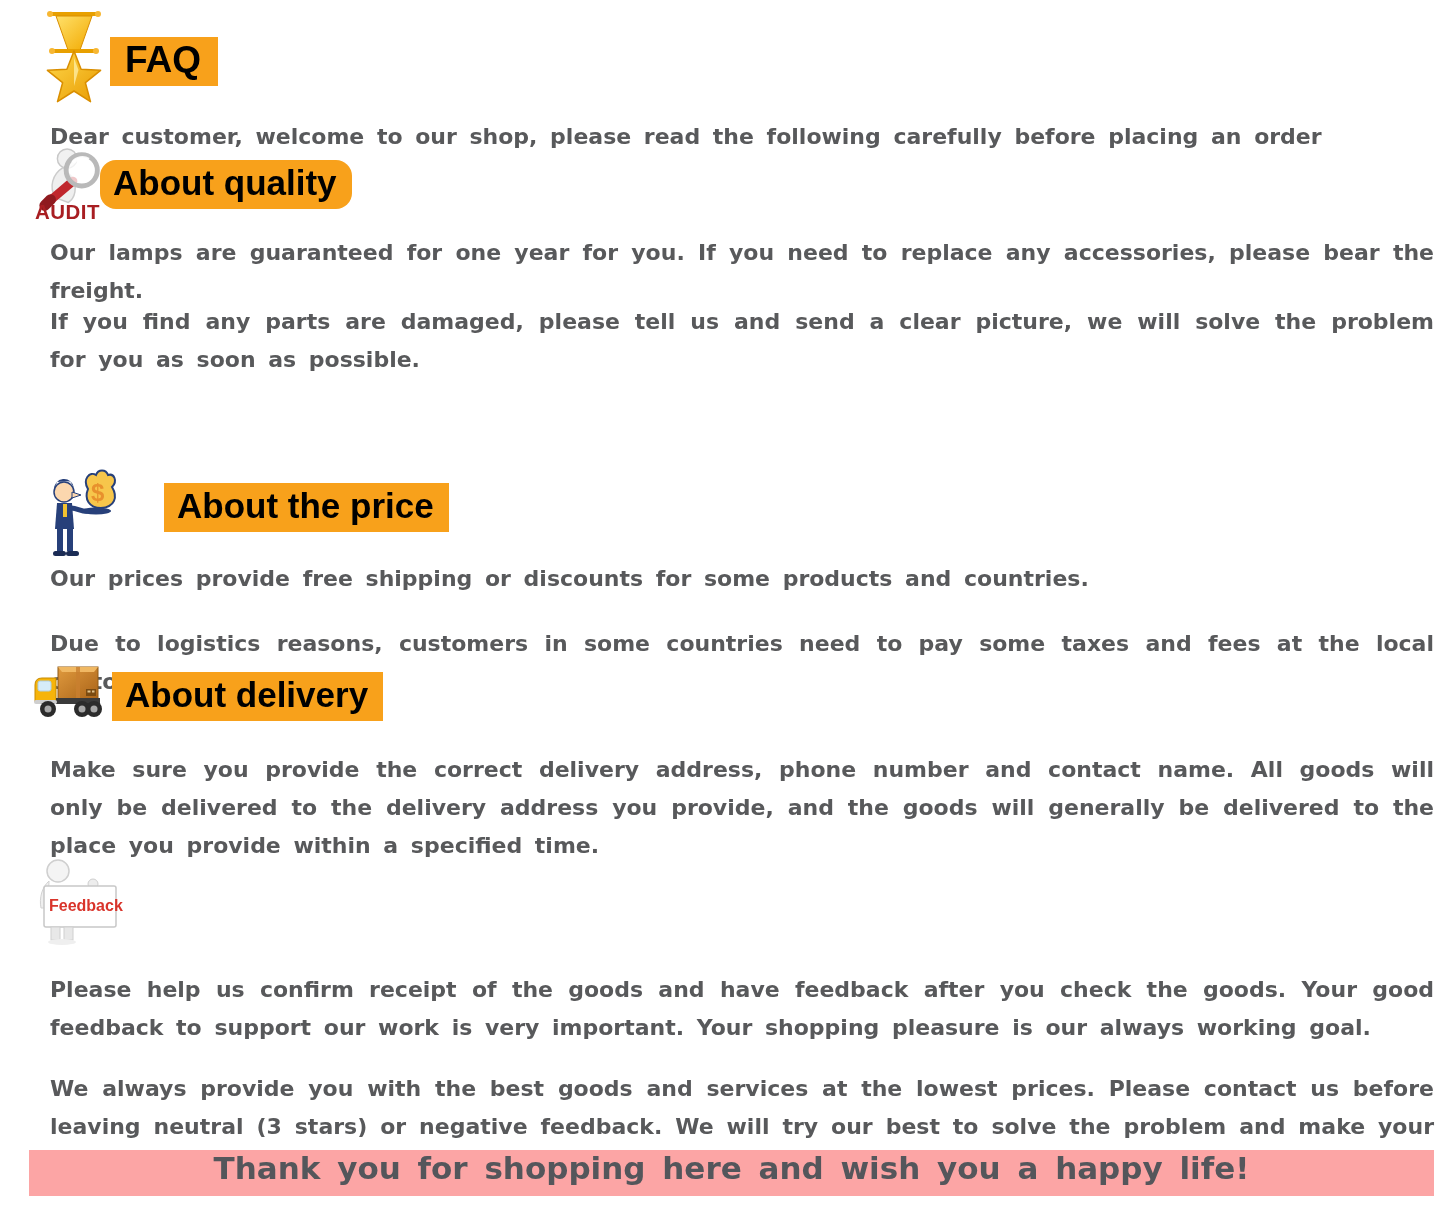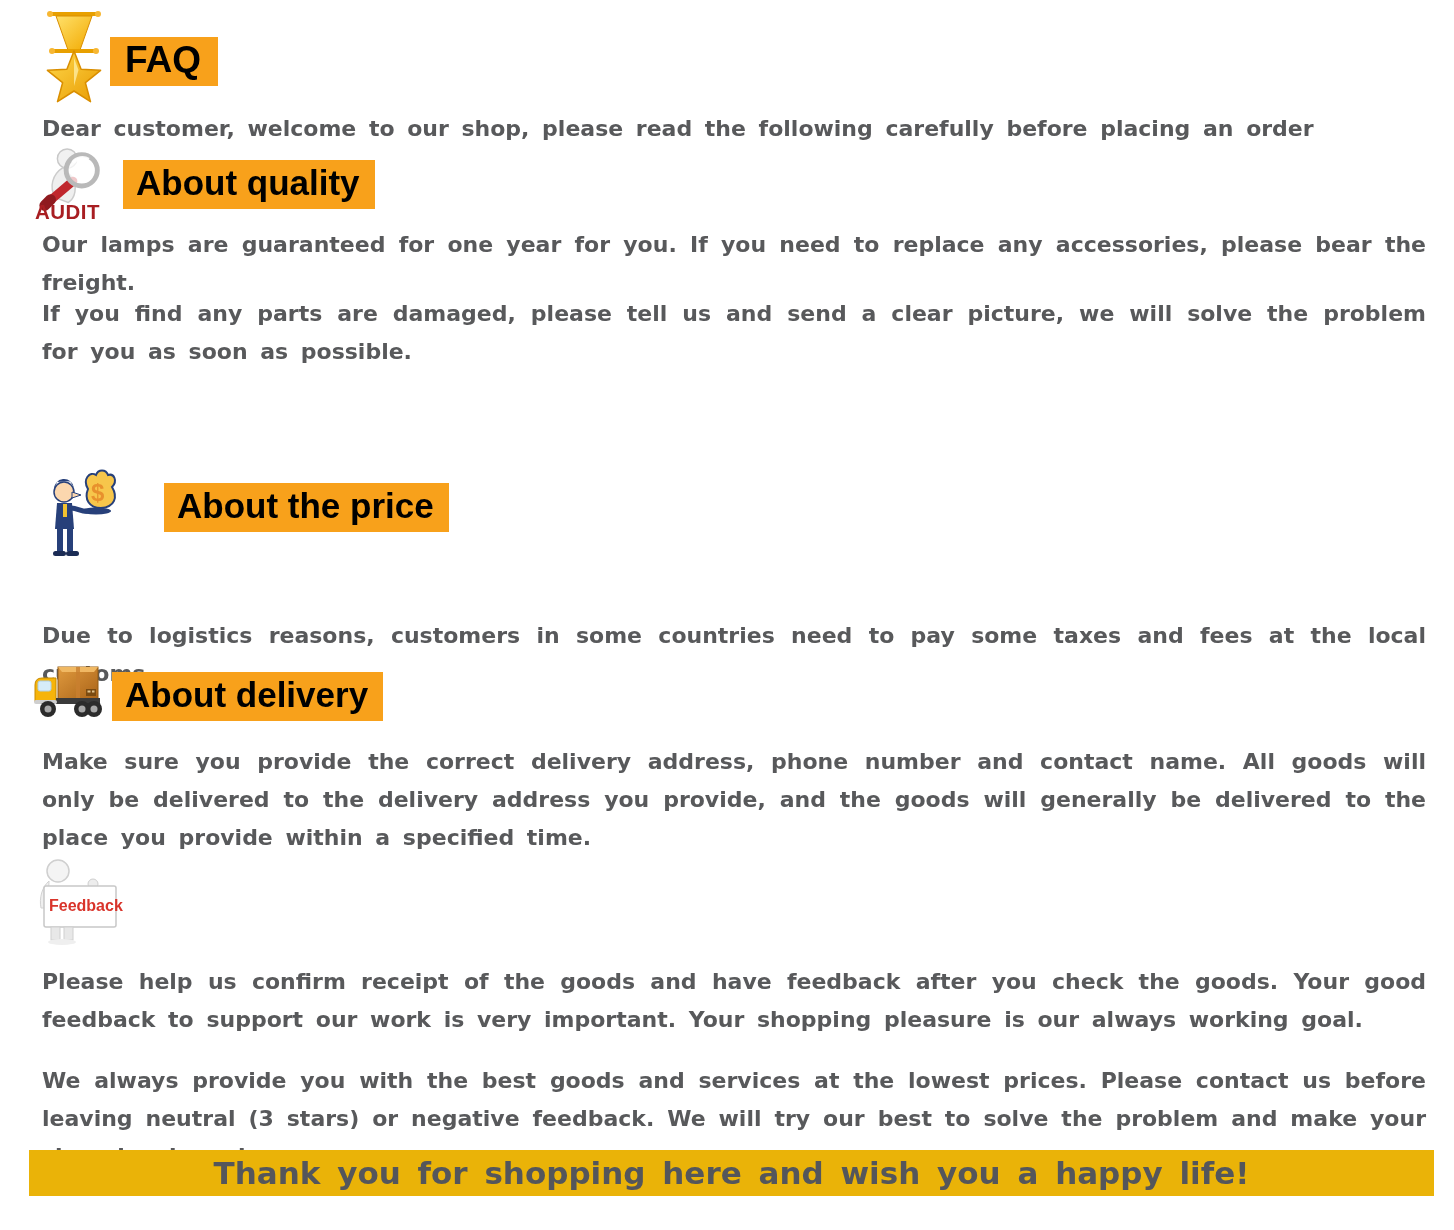--- a/index.html
+++ b/index.html
@@ -27,37 +27,36 @@
     line-height: 1;
     padding: 5px 15px 9px 13px;
     white-space: nowrap;
   }
   .hblock.faq { font-size: 37px; padding: 4px 17px 8px 15px; }
   
   .body-text {
     position: absolute;
     left: 38px;
     width: 1384px;
-    margin: 4px;
+    margin: 12px;
     color: #58595B;
     font-family: "DejaVu Sans", "Liberation Sans", sans-serif;
     font-weight: bold;
     font-size: 22px;
     line-height: 38px;
     text-align: justify;
     word-spacing: 5px;
   }
   .icon { position: absolute; }
   .banner {
     position: absolute;
     left: 29px; top: 1150px;
     width: 1405px; height: 46px;
-    background: #eab308;
+    background: #fca5a5;
     display: flex;
-    align-items: center;
     justify-content: center;
   }
   .banner-text {
     color: #54565B;
     font-family: "DejaVu Sans", "Liberation Sans", sans-serif;
     font-weight: bold;
     font-size: 31px;
     word-spacing: 6px;
     white-space: nowrap;
   }
@@ -95,21 +94,21 @@
 
   <svg class="icon" style="left:34px; top:146px;" width="76" height="76" viewBox="0 0 78 78">
     <ellipse cx="34" cy="13" rx="10" ry="10" fill="#F1F1F1" stroke="#C8C8C8" stroke-width="1.5"></ellipse>
     <path d="M30,22 C19,29 15,42 22,53 L35,58 C43,53 44,42 40,33 Z" fill="#EFEFEF" stroke="#CCCCCC" stroke-width="1.5"></path>
     <line x1="40" y1="36" x2="13" y2="59" stroke="#C0272D" stroke-width="9" stroke-linecap="round"></line>
     <line x1="17" y1="55" x2="11" y2="61" stroke="#8F1A1F" stroke-width="11" stroke-linecap="round"></line>
     <circle cx="49" cy="25" r="16" fill="#FFFFFF" fill-opacity="0.75" stroke="#B9B9B9" stroke-width="5"></circle>
     <path d="M40,17 A12,12 0 0 1 56,14" stroke="#FFFFFF" stroke-width="4" fill="none" opacity="0.9"></path>
     <text x="1" y="75" font-size="21" font-weight="bold" fill="#A81E22" letter-spacing="0.5">AUDIT</text>
   </svg>
-  <span class="hblock" style="left:123px; top:160px;">About quality</span>
+  <span class="hblock" style="left:100px; top:160px;border-radius:16px;">About quality</span>
 
   <p class="body-text" style="top:222px;">Our lamps are guaranteed for one year for you. If you need to replace any accessories, please bear the freight.</p>
   <p class="body-text" style="top:291px;">If you find any parts are damaged, please tell us and send a clear picture, we will solve the problem for you as soon as possible.</p>
 
   <svg class="icon" style="left:44px; top:467px;" width="74" height="94" viewBox="0 0 74 94">
     <path d="M44,22 C38,12 46,4 52,8 C54,2 62,2 64,8 C70,6 74,14 68,20 C74,30 71,40 57,41 C45,41 40,32 44,22 Z" fill="#F7C64B" stroke="#27407A" stroke-width="2"></path>
     <text x="47" y="34" font-size="24" font-weight="bold" fill="#E8912D">$</text>
     <ellipse cx="52" cy="44" rx="15" ry="3.5" fill="#27407A"></ellipse>
     <path d="M27,41 C34,41 39,46 45,44" stroke="#27407A" stroke-width="5" fill="none" stroke-linecap="round"></path>
     <circle cx="20" cy="25" r="10" fill="#FBD7AE" stroke="#27407A" stroke-width="1.5"></circle>
@@ -117,20 +116,21 @@
     <polygon points="28,25 37,28 28,31" fill="#FBD7AE" stroke="#27407A" stroke-width="1"></polygon>
     <path d="M13,36 L28,36 L30,62 L11,62 Z" fill="#27407A"></path>
     <rect x="19" y="37" width="4" height="13" fill="#F2C230"></rect>
     <rect x="13" y="62" width="6" height="22" fill="#27407A"></rect>
     <rect x="23" y="62" width="6" height="22" fill="#27407A"></rect>
     <rect x="9" y="84" width="13" height="5" rx="2.5" fill="#1B2C55"></rect>
     <rect x="22" y="84" width="13" height="5" rx="2.5" fill="#1B2C55"></rect>
   </svg>
   <span class="hblock" style="left:116px; top:483px;margin-left:48px;">About the price</span>
 
+  <p class="body-text" style="top:548px;">Our prices provide free shipping or discounts for some products and countries.</p>
   <p class="body-text" style="top:613px;">Due to logistics reasons, customers in some countries need to pay some taxes and fees at the  local customs.</p>
 
   <svg class="icon" style="left:32px; top:664px;" width="82" height="56" viewBox="0 0 82 56">
     <defs>
       <linearGradient id="gbox" x1="0" y1="0" x2="1" y2="1">
         <stop offset="0" stop-color="#E09A3E"></stop>
           <stop offset="1" stop-color="#A96318"></stop>
       </linearGradient>
     </defs>
     <rect x="26" y="3" width="40" height="33" fill="url(#gbox)" stroke="#8F5A14" stroke-width="1"></rect>

